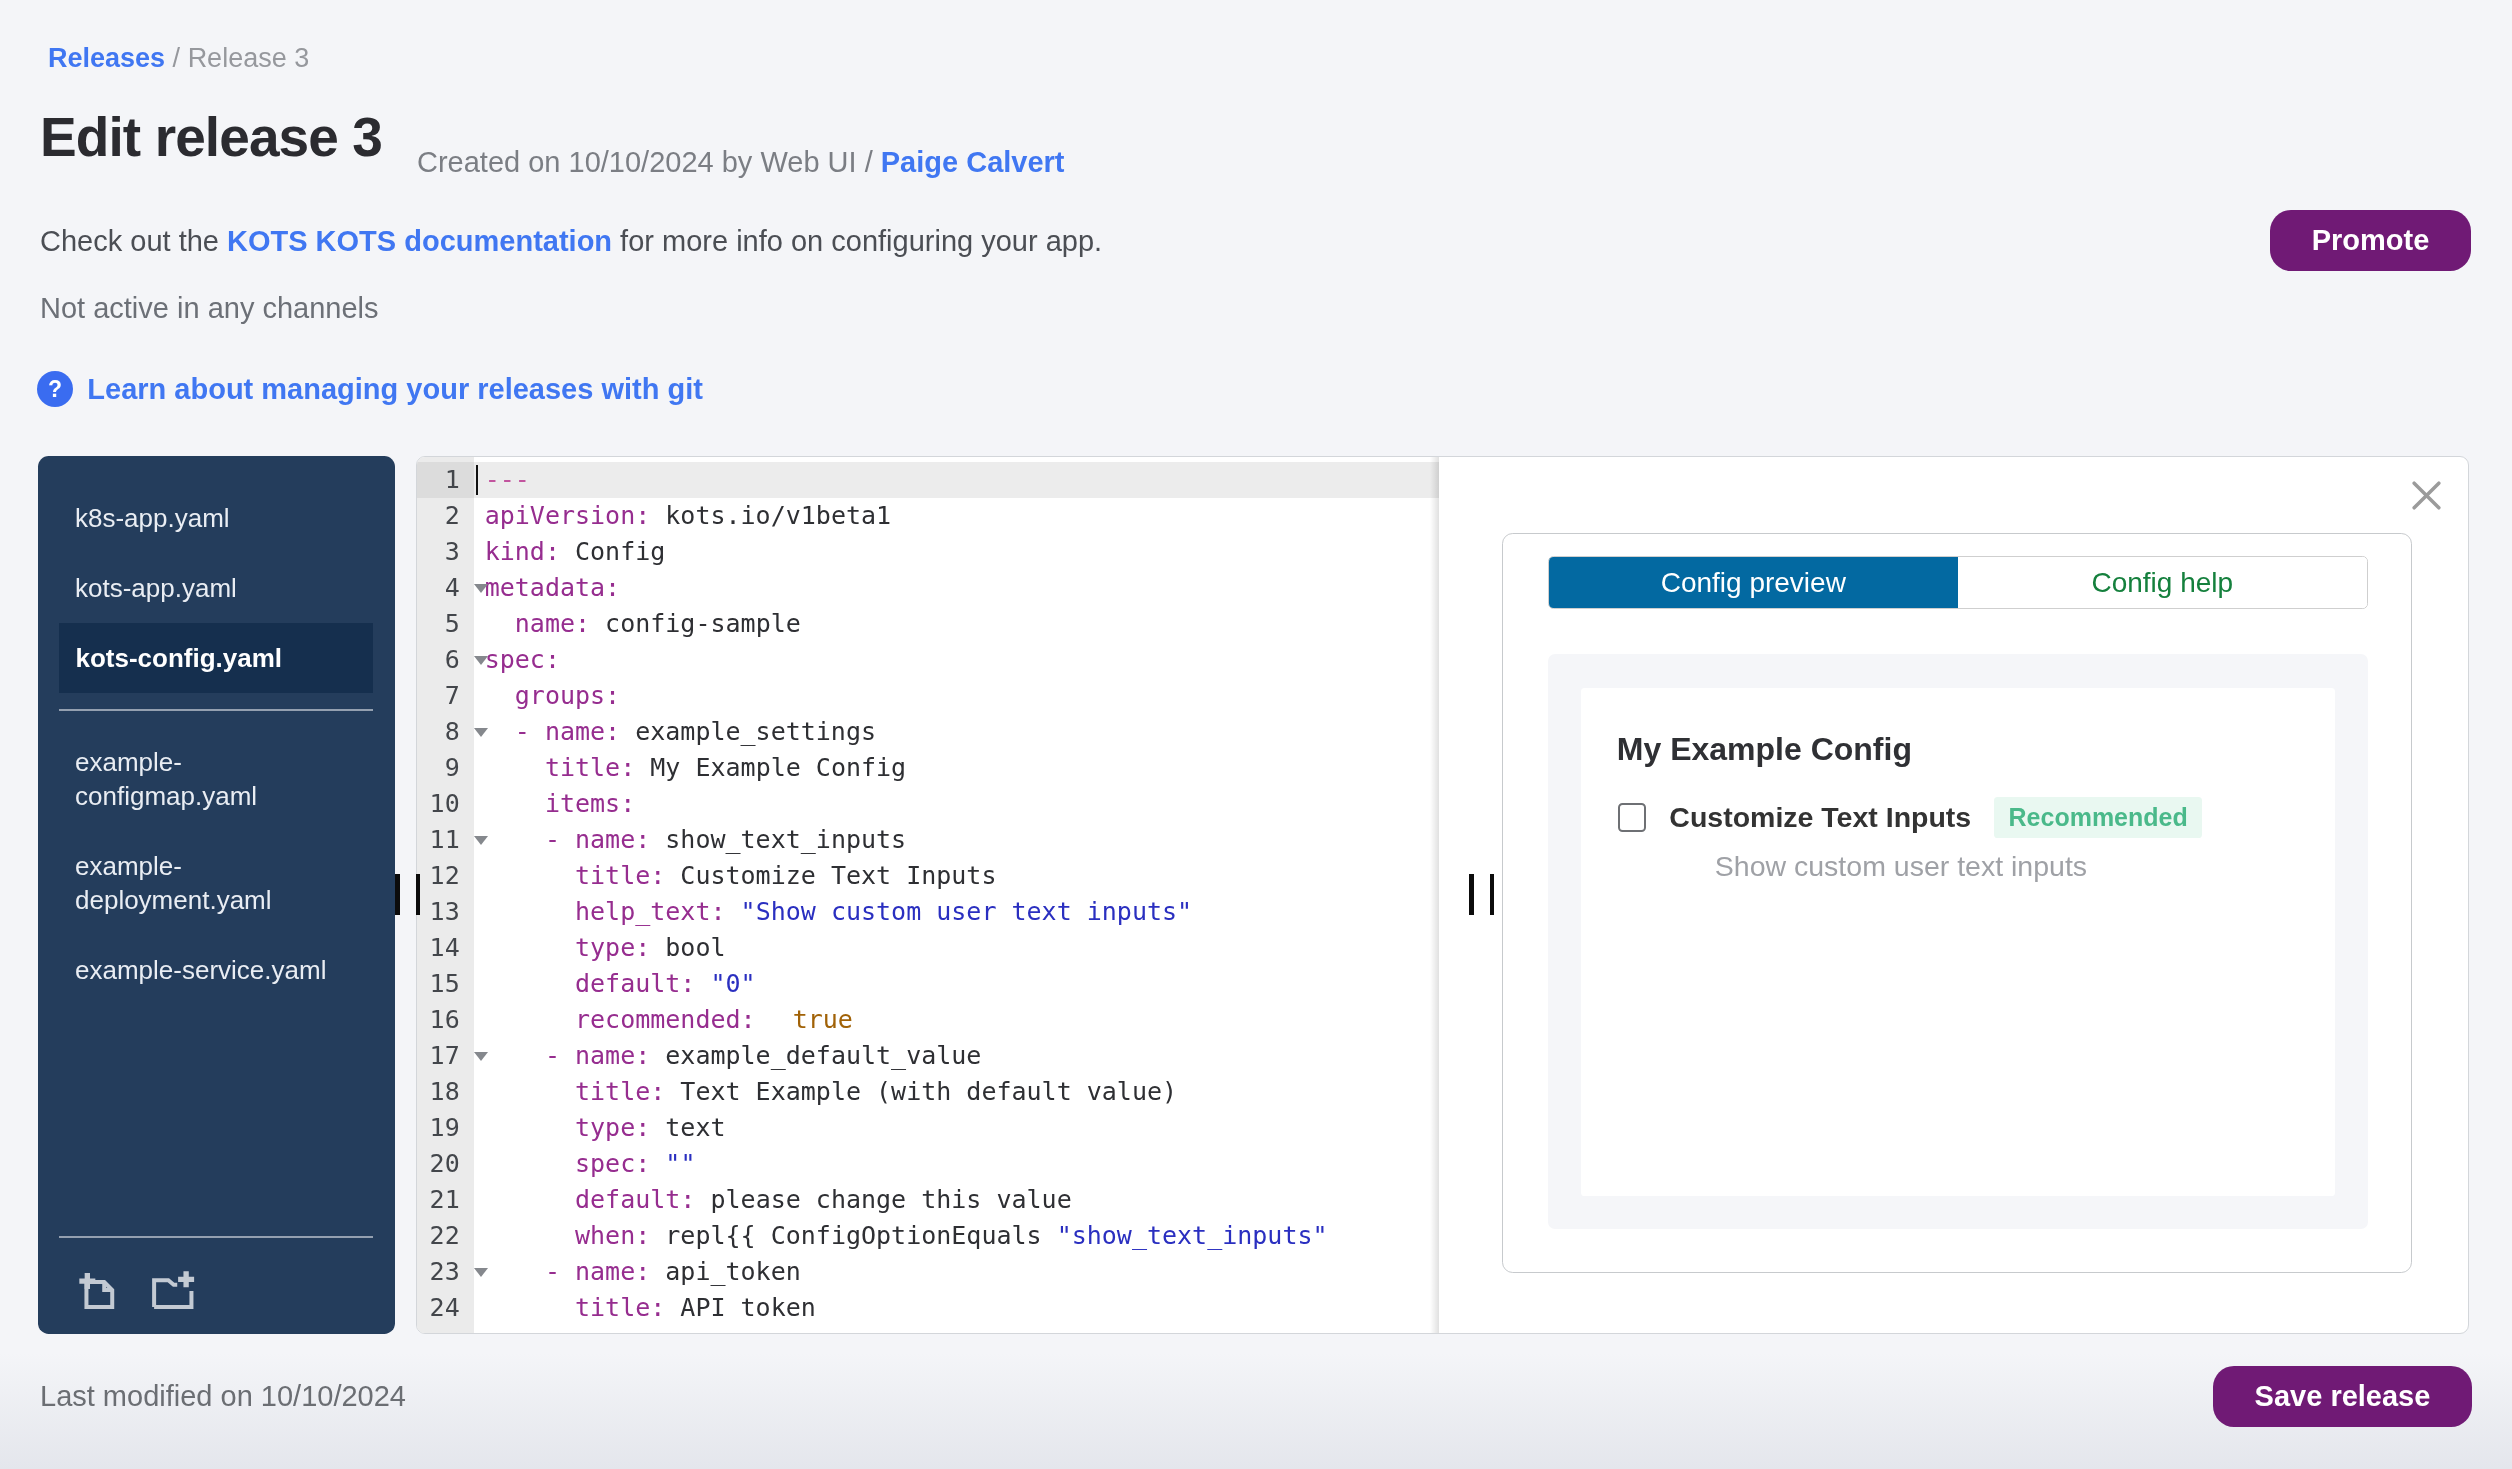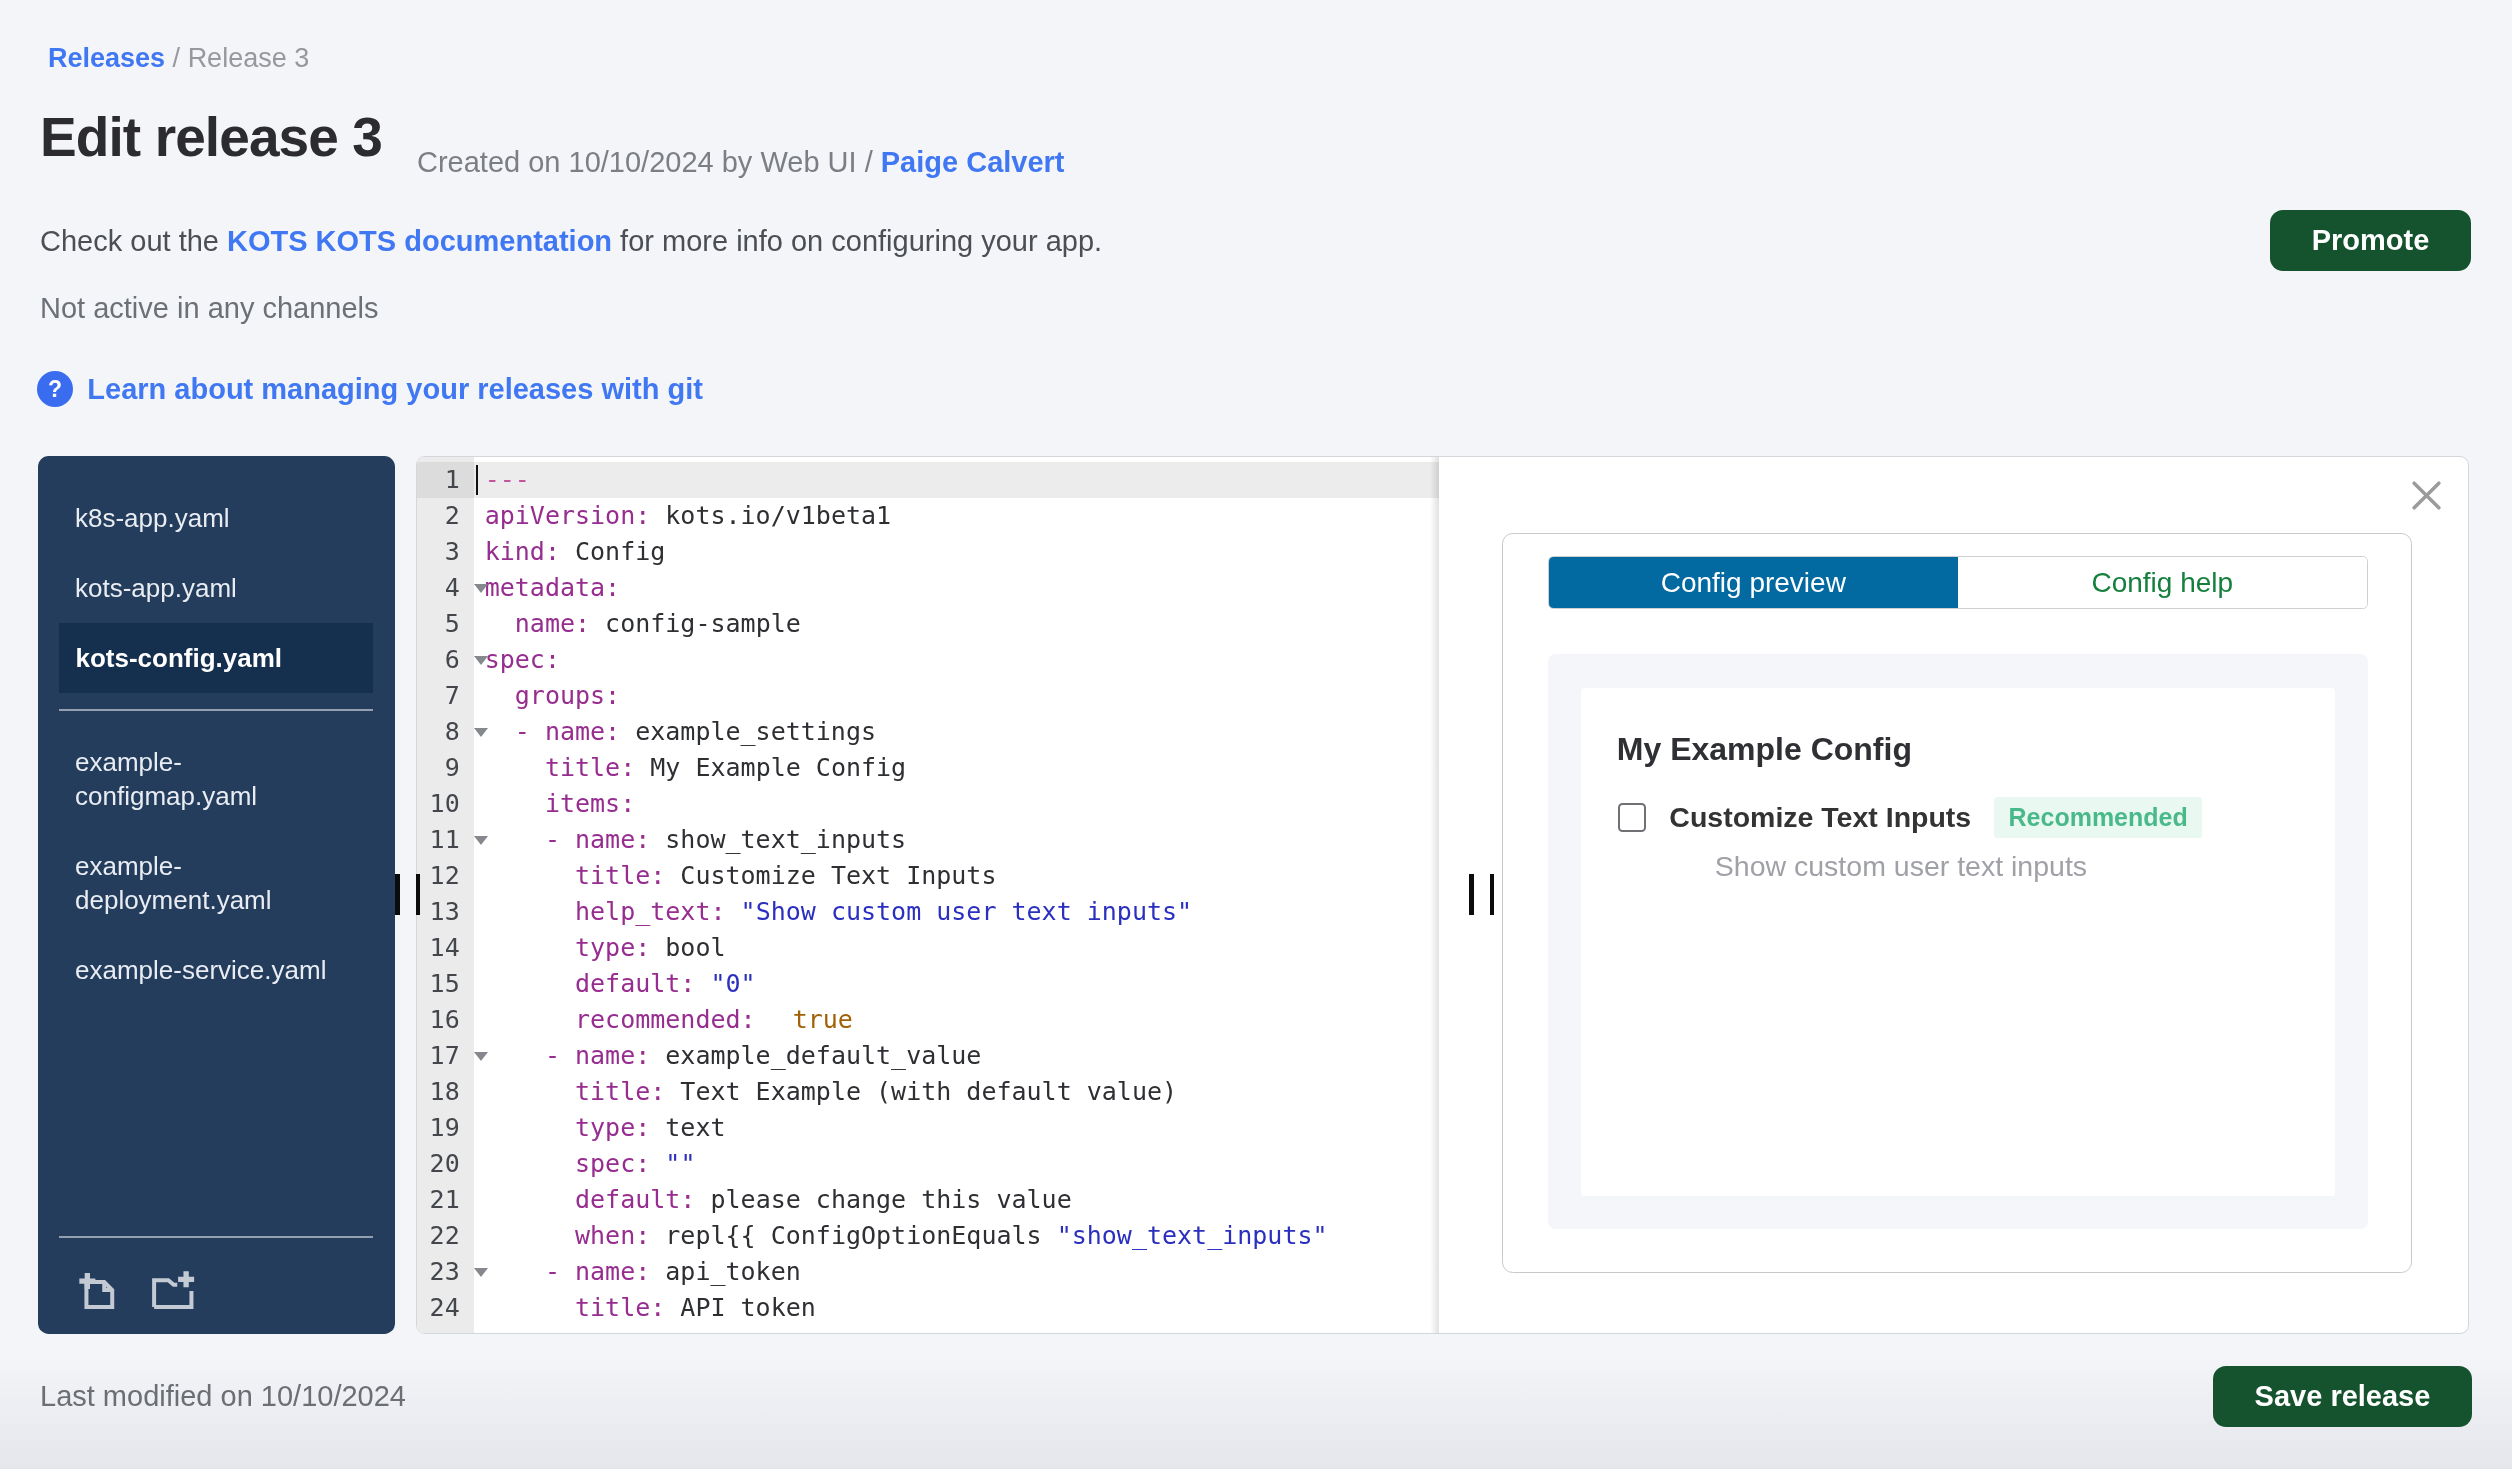--- a/index.html
+++ b/index.html
@@ -14,22 +14,22 @@
   .page-title{left:40px;top:105px;font-size:55px;font-weight:800;color:#2b2b30;letter-spacing:-0.9px;margin:0;}
   .created-meta{left:417px;top:146px;font-size:29px;color:#7b7e84;}
   .created-meta a{color:#4077f2;font-weight:600;}
   .doc-line{left:40px;top:225px;font-size:29px;color:#4b4e54;}
   .doc-line a{color:#4077f2;font-weight:600;}
   .channel-status{left:40px;top:292px;font-size:29px;color:#6c7077;}
   .git-row{left:37px;top:371px;display:flex;align-items:center;gap:14.3px;font-size:29px;}
   .git-row a{color:#4077f2;font-weight:600;}
   .q-icon{width:36px;height:36px;border-radius:50%;background:#3a6cf0;color:#fff;
     font-size:23px;font-weight:700;display:flex;align-items:center;justify-content:center;}
-  .btn{display:flex;align-items:center;justify-content:center;background:#14532d;color:#fff;
-    font-size:29px;font-weight:700;border:none;border-radius:13px;cursor:pointer;}
+  .btn{display:flex;align-items:center;justify-content:center;background:#701a75;color:#fff;
+    font-size:29px;font-weight:700;border:none;border-radius:21px;cursor:pointer;}
   .promote-btn{left:2270px;top:210px;width:201px;height:61px;}
   .save-btn{left:2213px;top:1366px;width:259px;height:61px;}
 
   
   .main{left:38px;top:456px;width:2431px;height:878px;}
 
   
   .sidebar{position:absolute;left:0;top:0;width:357px;height:878px;background:#243d5c;
     border-radius:10.7px;color:#e9edf3;font-size:26px;}
   .file-list{padding-top:27px;}

